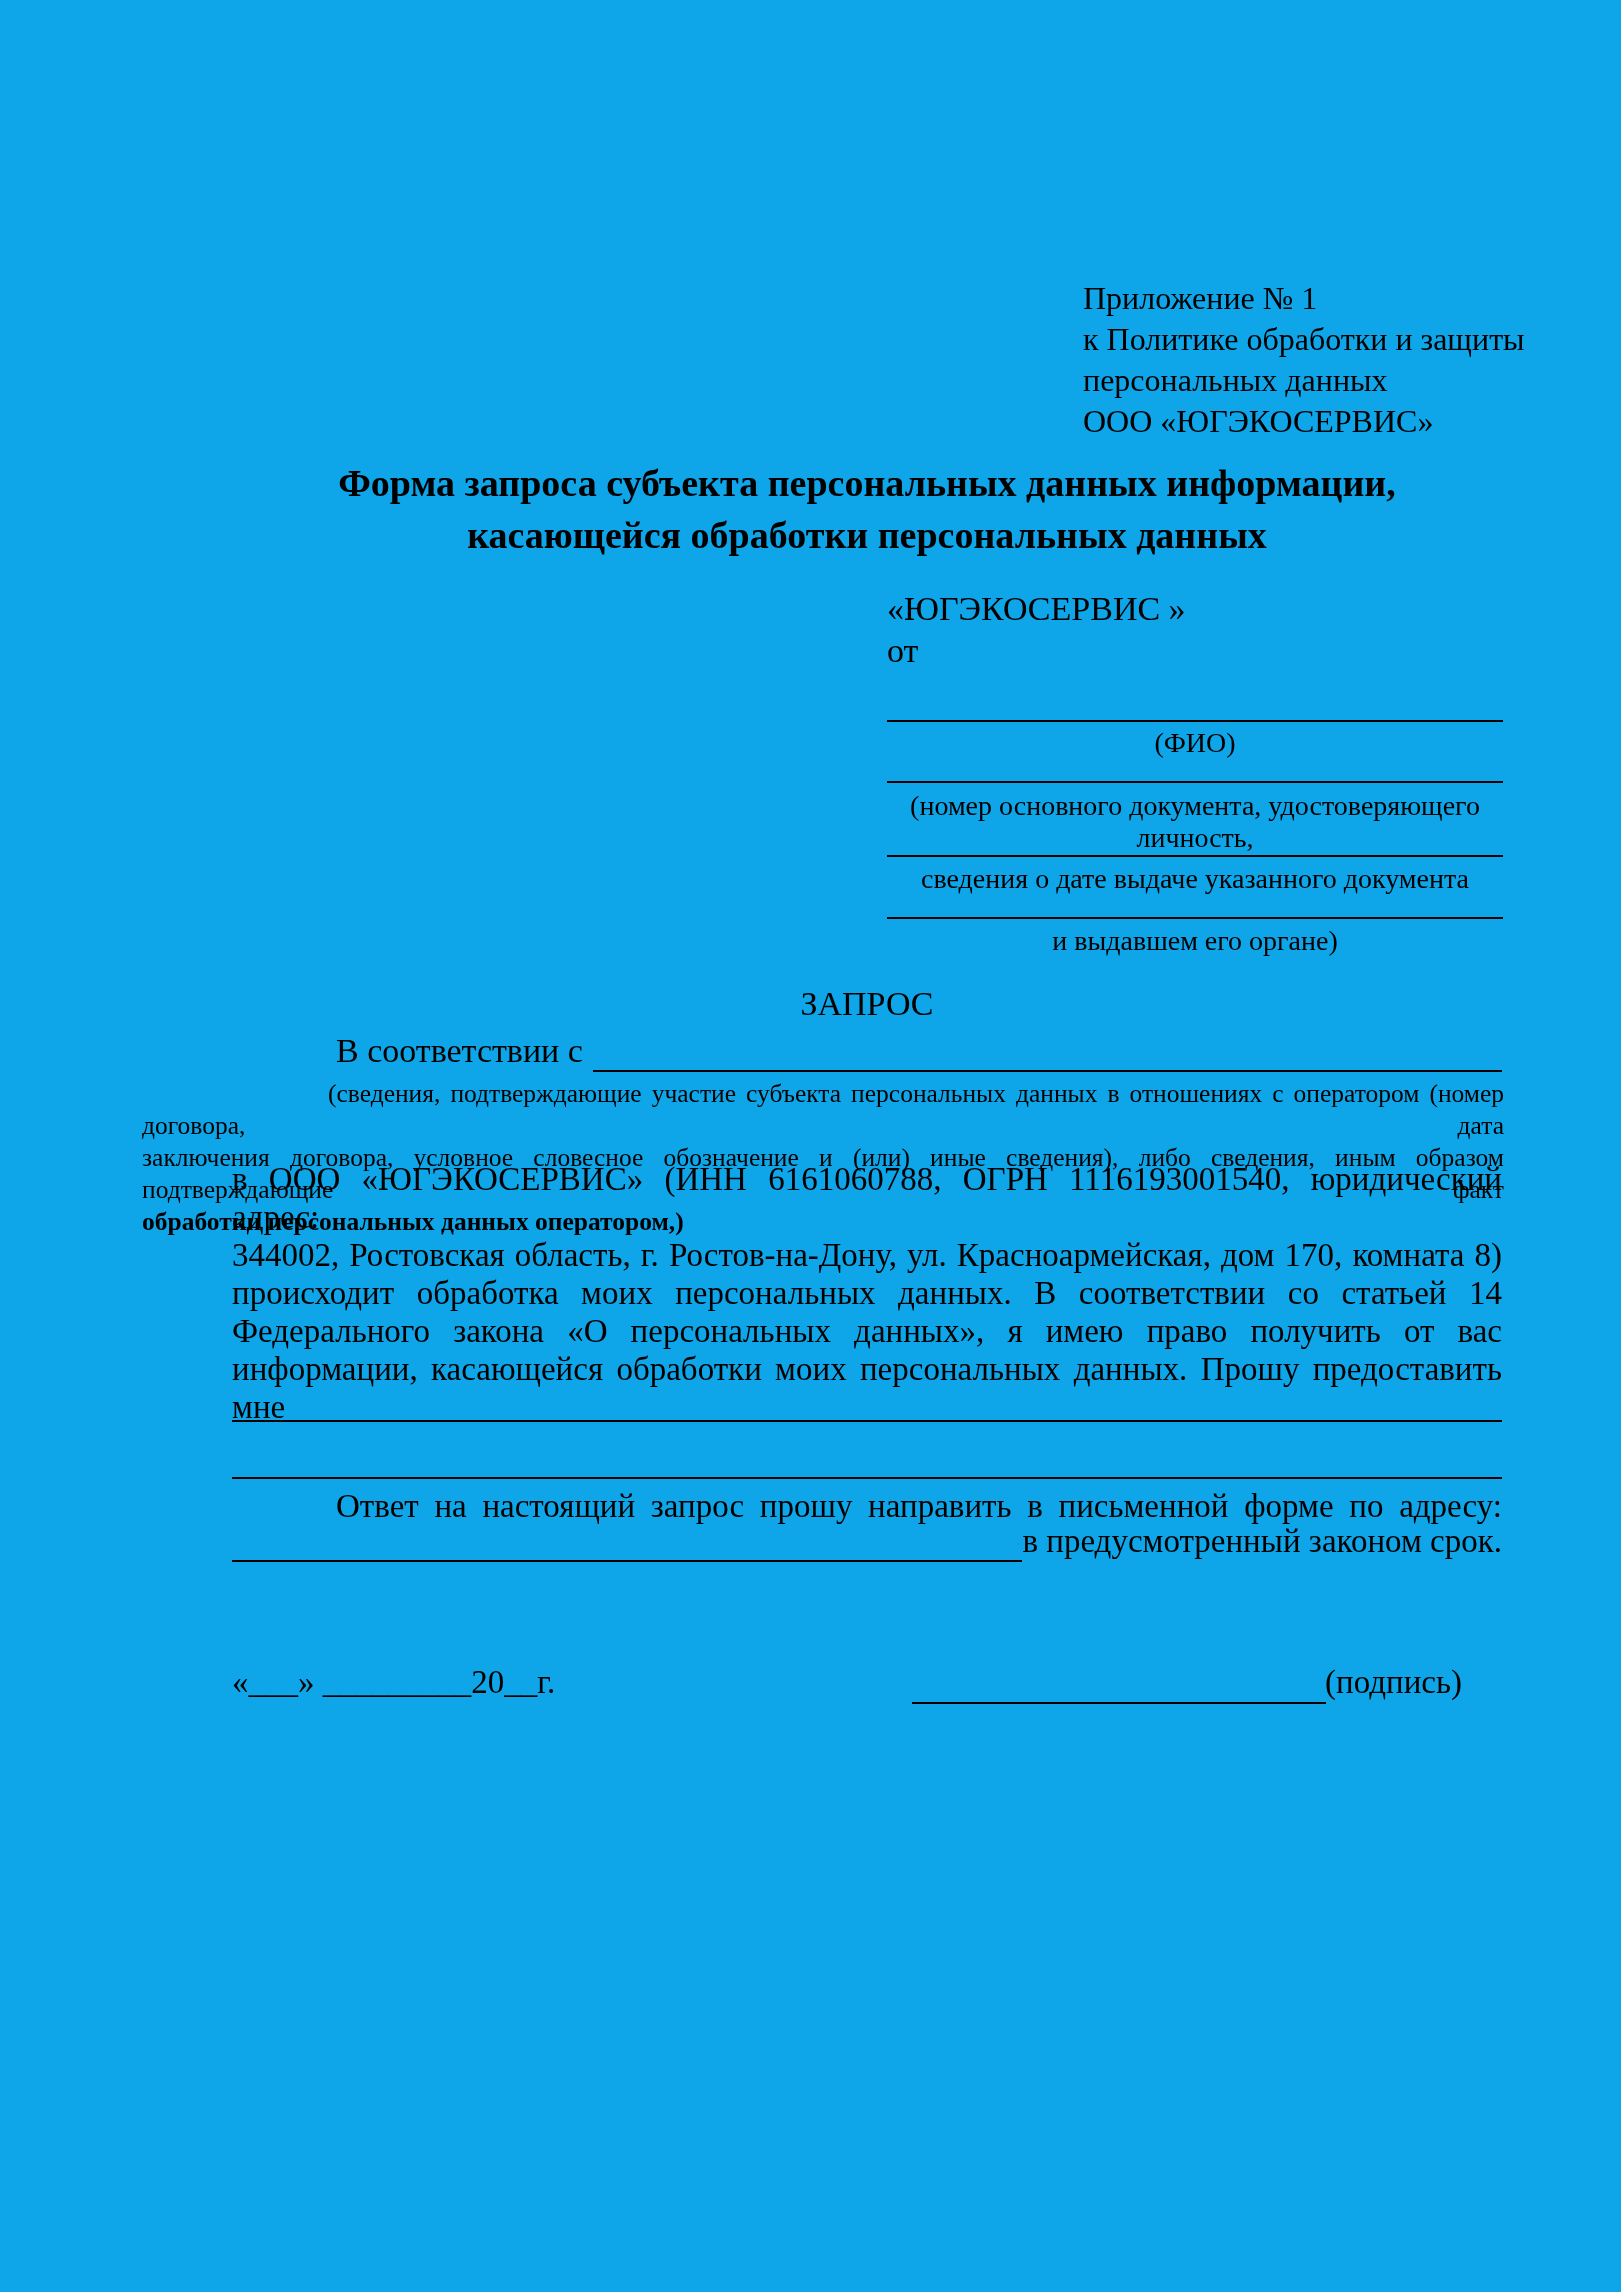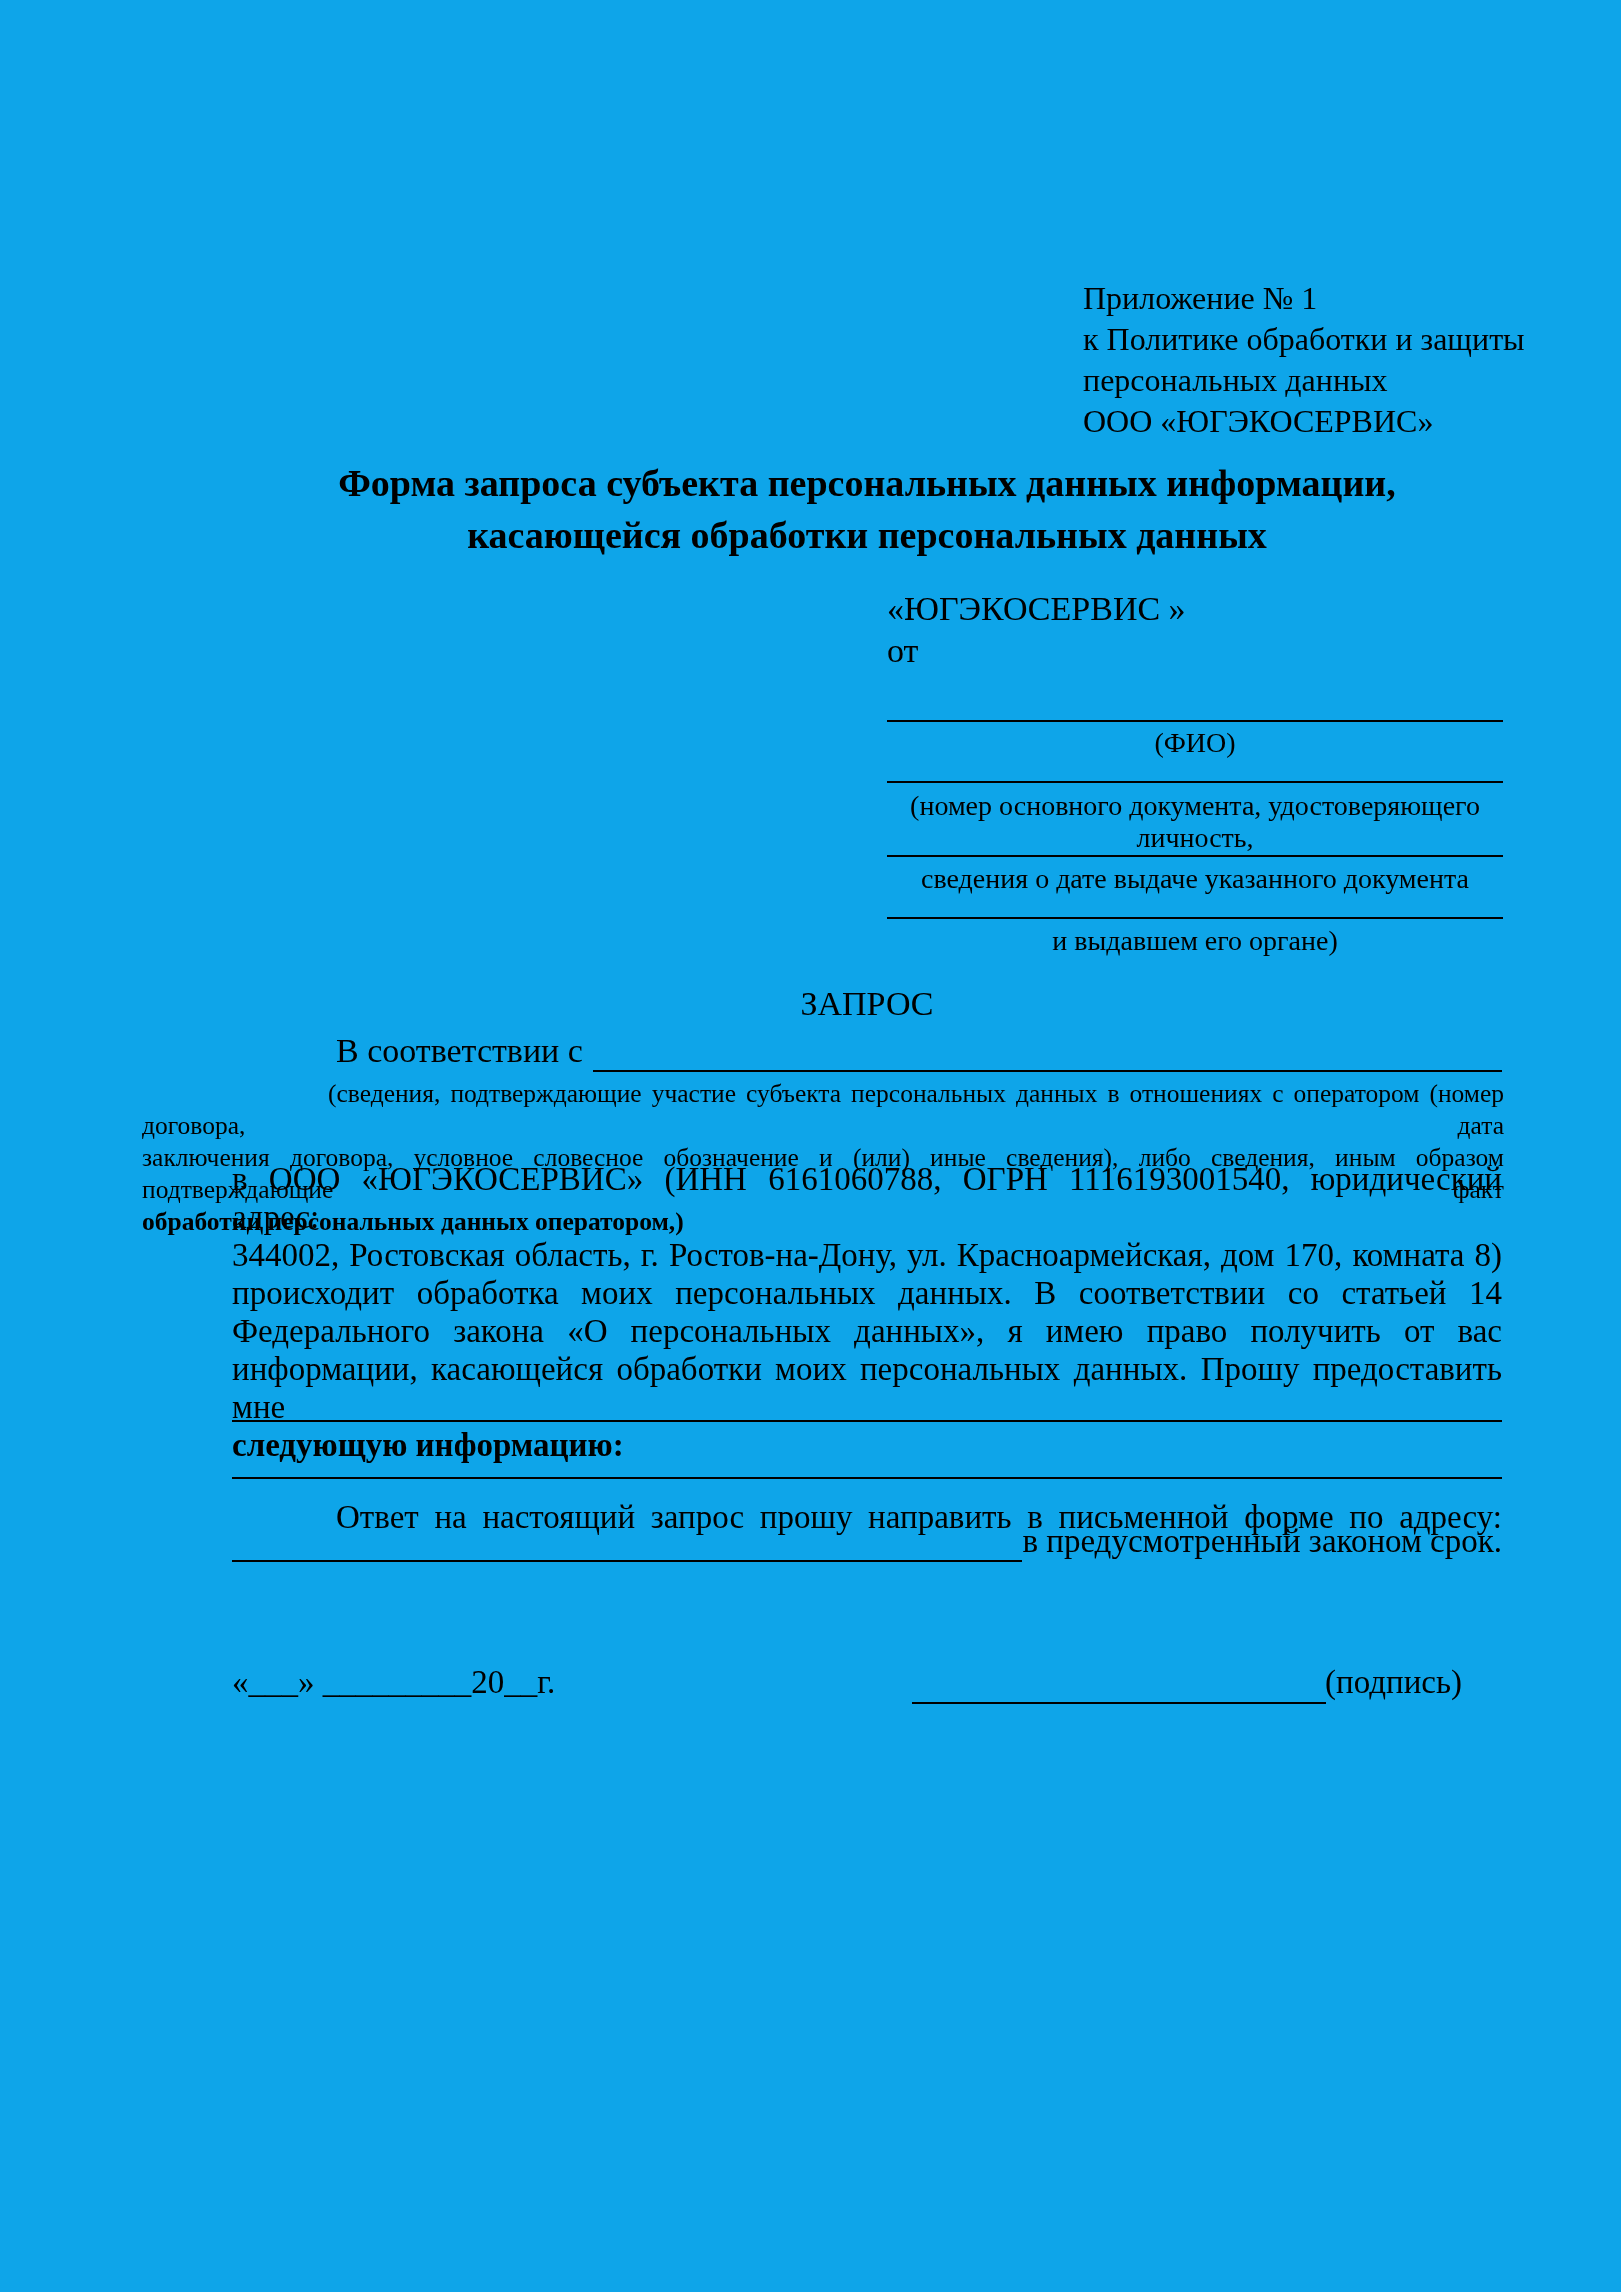--- a/index.html
+++ b/index.html
@@ -29,21 +29,21 @@
   .intro .prefix{padding-bottom:2px;}
   .fill{flex:1;border-bottom:2.9px solid #000;margin-left:9.8px;}
   .note{left:142px;top:1078px;width:1362px;font-size:25.5px;line-height:32px;}
   .note .jline:first-child{text-indent:186px;}
   .body-par{left:232px;top:1160px;width:1270px;font-size:33px;line-height:38px;}
   .jline{text-align:justify;text-align-last:justify;}
   .jline-last{text-align:justify;text-align-last:left;font-weight:bold;}
   .blank-a{left:232px;width:1270px;top:1420px;}
   .blank-b{left:232px;width:1270px;top:1477px;}
   .reply-1{left:232px;top:1487px;width:1270px;font-size:33px;line-height:38px;
-           text-indent:104px;text-align:justify;text-align-last:justify;margin-top:11px;}
+           text-indent:104px;text-align:justify;text-align-last:justify;}
   .reply-2{left:232px;top:1521px;width:1270px;font-size:33px;height:41px;
            display:flex;align-items:flex-end;}
   .reply-2 .suffix{padding-bottom:2px;white-space:nowrap;}
   .reply-2 .fill{margin-left:0;}
   
   .sig-date{left:232px;top:1664px;font-size:33px;white-space:nowrap;text-align:center;}
   .sig-rule{left:912px;top:1702px;width:414px;}
   .sig-label{left:1325px;top:1664px;font-size:33px;white-space:nowrap;}
 </style>
 </head>
@@ -92,21 +92,20 @@
     <div class="jline">заключения договора, условное словесное обозначение и (или) иные сведения), либо сведения, иным образом подтверждающие факт</div>
     <div class="jline-last">обработки персональных данных оператором,)</div>
   </div>
 
   <div class="abs body-par">
     <div class="jline">в ООО «ЮГЭКОСЕРВИС» (ИНН 6161060788, ОГРН 1116193001540, юридический адрес:</div>
     <div class="jline">344002, Ростовская область, г. Ростов-на-Дону, ул. Красноармейская, дом 170, комната 8)</div>
     <div class="jline">происходит обработка моих персональных данных. В соответствии со статьей 14</div>
     <div class="jline">Федерального закона «О персональных данных», я имею право получить от вас</div>
     <div class="jline">информации, касающейся обработки моих персональных данных. Прошу предоставить мне</div>
-    <div class="jline-last">следующую информацию:</div>
   </div>
 
   <div class="abs rule blank-a"></div>
   <div class="abs rule blank-b"></div>
 
   <div class="abs reply-1">Ответ на настоящий запрос прошу направить в письменной форме по адресу:</div>
   <div class="abs reply-2">
     <span class="fill"></span>
     <span class="suffix">в предусмотренный законом срок.</span>
   </div>

